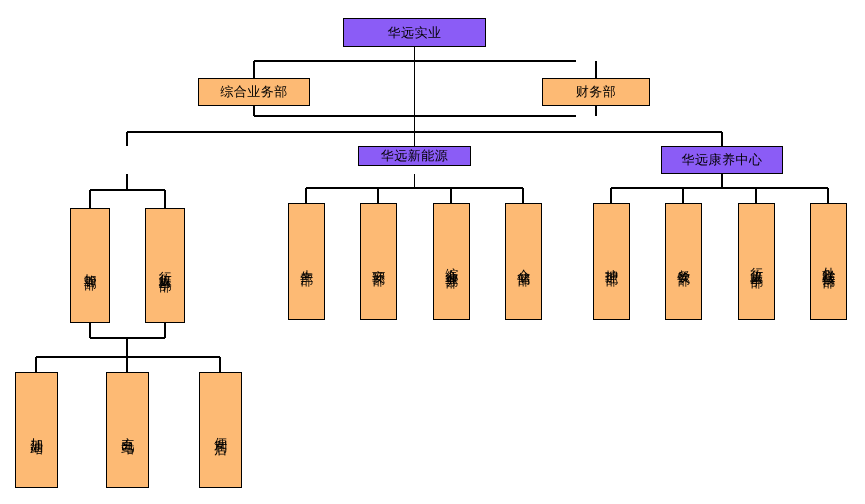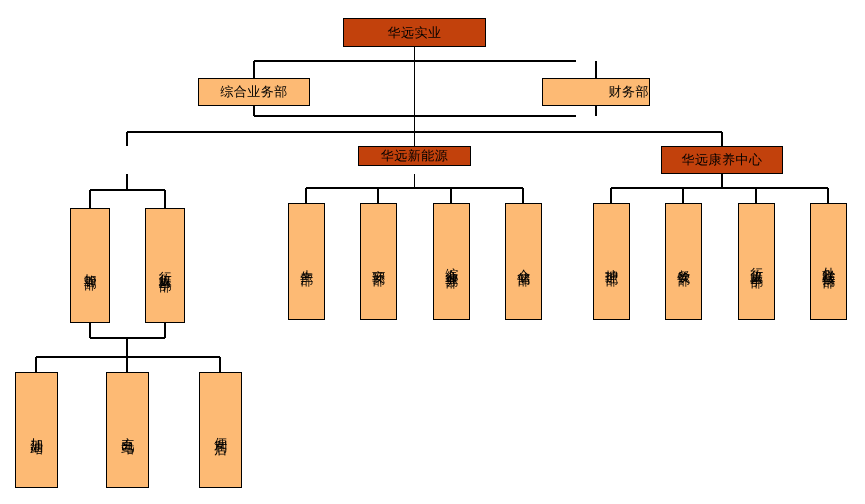--- a/index.html
+++ b/index.html
@@ -32,21 +32,21 @@
     box-sizing: border-box;
     border: 1px solid #000000;
     display: flex;
     align-items: center;
     justify-content: center;
     background: #fdba74;
     color: #000000;
     z-index: 2;
   }
   .node.fill-blue {
-    background: #c2410c;
+    background: #8b5cf6;
   }
   .node .label {
     font-size: 13px;
     line-height: 1.18;
     letter-spacing: 0.5px;
     text-align: center;
     white-space: nowrap;
   }
   .node.vertical {
     align-items: center;
@@ -116,21 +116,21 @@
     </g>
   </svg>
 
   <div class="node fill-blue" style="left:343px; top:18px; width:143px; height:29px;">
     <span class="label">华远实业</span>
   </div>
 
   <div class="node" style="left:198px; top:78px; width:112px; height:28px;">
     <span class="label">综合业务部</span>
   </div>
-  <div class="node" style="left:542px; top:78px; width:108px; height:28px;justify-content:flex-end;">
+  <div class="node" style="left:542px; top:78px; width:108px; height:28px;">
     <span class="label">财务部</span>
   </div>
 
   <div class="node fill-blue" style="left:358px; top:146px; width:113px; height:20px;">
     <span class="label">华远新能源</span>
   </div>
   <div class="node fill-blue" style="left:661px; top:146px; width:122px; height:28px;">
     <span class="label">华远康养中心</span>
   </div>
 

